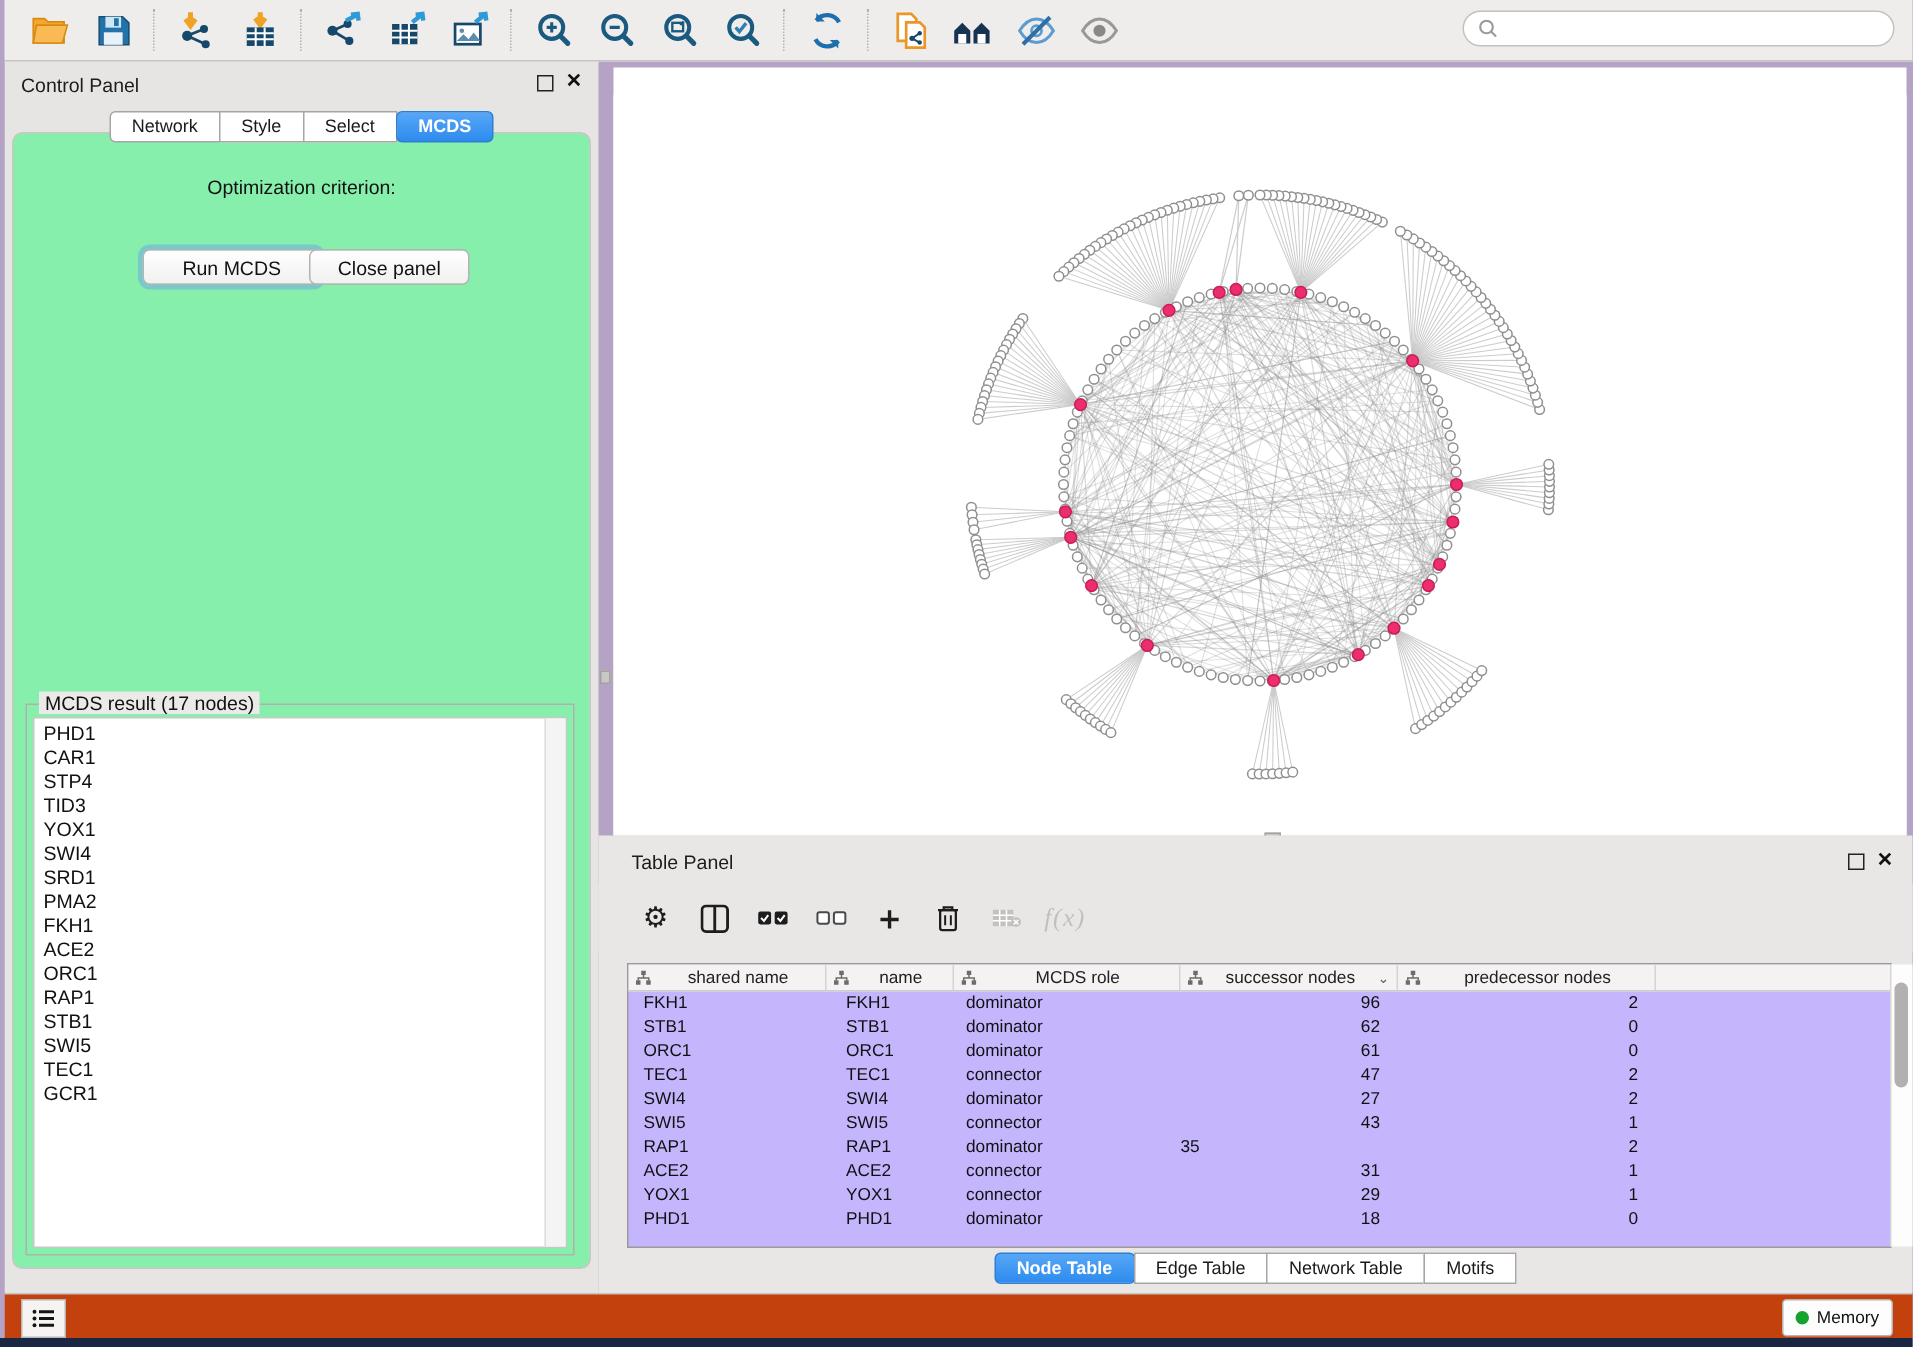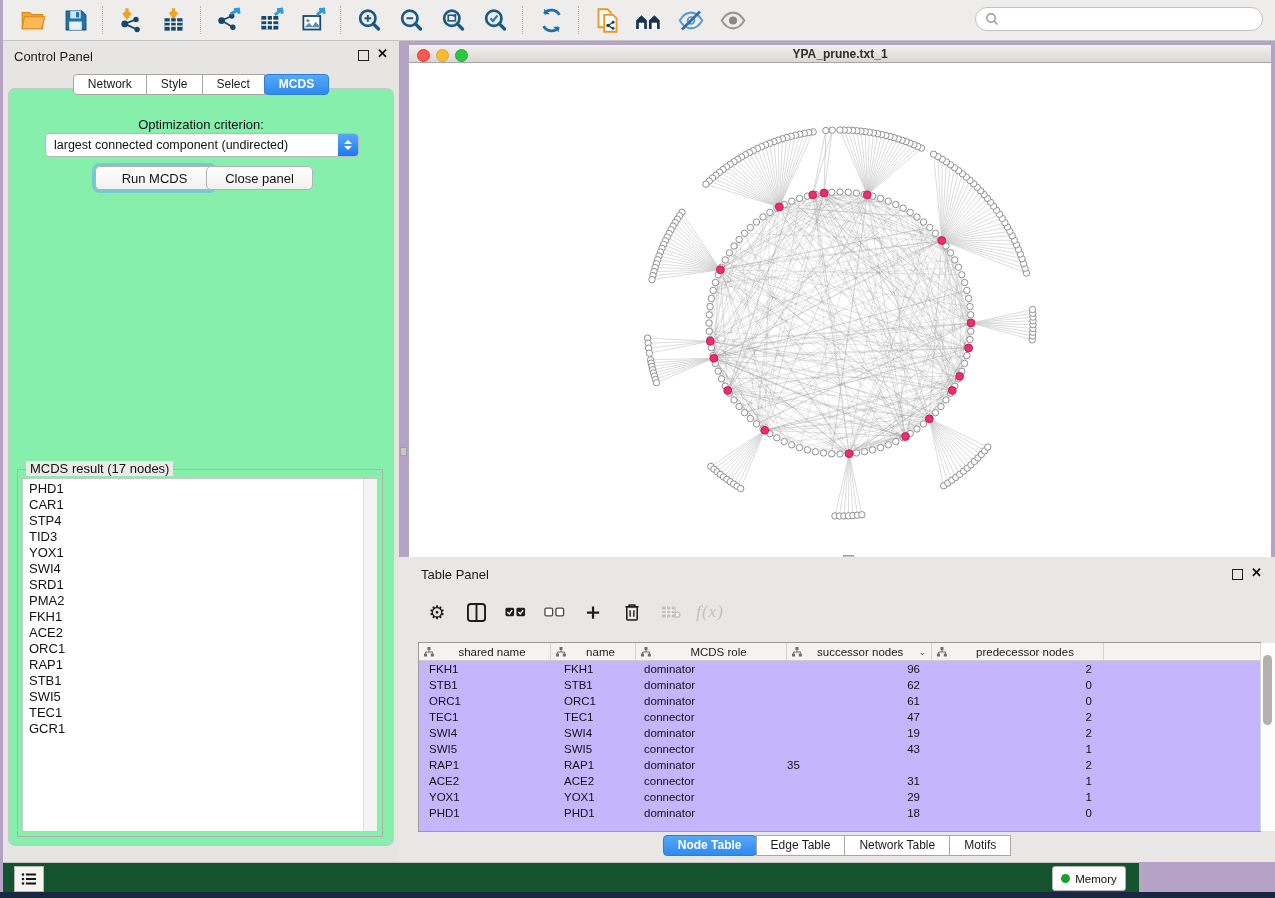--- a/index.html
+++ b/index.html
@@ -107,21 +107,21 @@
   .th{display:flex;align-items:center;font-size:11.5px;color:#222;border-right:1px solid #d6d4d3;box-sizing:border-box;position:relative;}
   .th .lbl{flex:1;text-align:center;}
   .th .colicon{margin-left:5px;}
   .th .sort{margin-right:5px;font-size:9px;color:#555;}
   .tr{display:flex;height:16px;align-items:center;}
   .td{font-size:11.5px;color:#111;box-sizing:border-box;white-space:nowrap;overflow:hidden;}
   #tbl-vscroll{position:absolute;right:-15px;top:0;width:14px;height:188px;background:#fdfdfd;border-left:1px solid #d8d6d5;}
   #tbl-thumb{position:absolute;left:2px;top:12px;width:9px;height:70px;background:#b3b1b0;border-radius:5px;}
   #tp-tabs{position:absolute;left:0;top:278px;width:100%;display:flex;justify-content:center;}
   
-  #status-bar{left:3px;top:862px;width:1136px;height:30px;background:#14532d;border-top:1px solid #c6c4c2;box-sizing:border-box;}
+  #status-bar{left:3px;top:862px;width:1272px;height:30px;background:#c2410c;border-top:1px solid #c6c4c2;box-sizing:border-box;}
   #list-btn{position:absolute;left:11px;top:3px;width:28px;height:24px;background:#f5f4f3;border:1px solid #b9b7b6;display:flex;align-items:center;justify-content:center;font-size:14px;color:#151515;}
   #memory-btn{
     position:absolute;right:13px;top:3px;width:72px;height:23px;background:#fdfdfd;border:1px solid #b6b4b3;border-radius:3px;
     display:flex;align-items:center;justify-content:center;gap:5px;font-size:11.5px;color:#111;
   }
   #memory-dot{width:9px;height:9px;border-radius:50%;background:#15a32c;}
   #bottom-strip{left:0;top:892px;width:1275px;height:6px;background:#1a2742;}
   #left-strip{left:0;top:0;width:3px;height:892px;background:#b4a3c5;}
 </style>
 </head>
@@ -282,27 +282,20 @@
     <span id="cp-close" class="win-close">✕</span>
   </div>
   <div id="cp-tabs">
       <span class="cp-tab">Network</span>
       <span class="cp-tab">Style</span>
       <span class="cp-tab">Select</span>
       <span class="cp-tab active">MCDS</span>
     </div>
   <div id="cp-inner">
     <div id="opt-label">Optimization criterion:</div>
-    <div id="criterion-select">
-      <span class="val">largest connected component (undirected)</span>
-      <span class="cap">
-          <span class="chev up"></span>
-          <span class="chev dn"></span>
-        </span>
-    </div>
     <div id="run-btn" class="cp-btn">Run MCDS</div>
     <div id="close-btn" class="cp-btn">Close panel</div>
     <div id="mcds-fieldset">
       <span id="mcds-legend">MCDS result (17 nodes)</span>
       <div id="mcds-list-wrap">
         <div id="mcds-list">
             <div class="mcds-item">PHD1</div>
             <div class="mcds-item">CAR1</div>
             <div class="mcds-item">STP4</div>
             <div class="mcds-item">TID3</div>
@@ -321,26 +314,20 @@
           </div>
         <div id="mcds-scroll"></div>
       </div>
     </div>
   </div>
 </div>
 
 <div class="abs grip" style="left:400px;top:447px;width:7px;height:9px;"></div>
 
 <div id="net-window" class="abs">
-  <div id="net-titlebar">
-    <span class="tl" id="tl-red"></span>
-    <span class="tl" id="tl-yellow"></span>
-    <span class="tl" id="tl-green"></span>
-    <div id="net-title">YPA_prune.txt_1</div>
-  </div>
   <div id="net-canvas">
     <svg id="net-svg" width="862" height="494" viewBox="0 0 862 494">
         <line x1="520.3417851681872" y1="355.80733491211134" x2="300.2584985758964" y2="268.22555805834" stroke="#8f8f8f" stroke-opacity="0.3" stroke-width="0.7"></line>
         <line x1="301.2748829948543" y1="278.23167622576864" x2="382.7756835983072" y2="381.80071965136096" stroke="#8f8f8f" stroke-opacity="0.3" stroke-width="0.7"></line>
         <line x1="355.861486838013" y1="367.30891780185794" x2="375.22291280497546" y2="378.53234387304855" stroke="#8f8f8f" stroke-opacity="0.3" stroke-width="0.7"></line>
         <line x1="543.2889163919767" y1="327.4699878132171" x2="507.999868050314" y2="154.01877373688188" stroke="#8f8f8f" stroke-opacity="0.3" stroke-width="0.7"></line>
         <line x1="370.30821939929814" y1="143.90733112071086" x2="455.5469522107299" y2="131.3203701545418" stroke="#8f8f8f" stroke-opacity="0.3" stroke-width="0.7"></line>
         <line x1="532.8061209508631" y1="177.55902877247132" x2="561.7415014241036" y2="268.22555805834" stroke="#8f8f8f" stroke-opacity="0.3" stroke-width="0.7"></line>
         <line x1="355.861486838013" y1="367.30891780185794" x2="367.8902686926752" y2="374.7961750857461" stroke="#8f8f8f" stroke-opacity="0.3" stroke-width="0.7"></line>
         <line x1="559.593161031644" y1="284.9959783943274" x2="431" y2="129" stroke="#8f8f8f" stroke-opacity="0.3" stroke-width="0.7"></line>
@@ -1250,21 +1237,21 @@
           <div class="td" style="width: 132px; text-align: left; padding-left: 10px;">TEC1</div>
           <div class="td" style="width: 85px; text-align: left; padding-left: 13px;">TEC1</div>
           <div class="td" style="width: 151px; text-align: left; padding-left: 8px;">connector</div>
           <div class="td" style="width: 145px; text-align: right; padding-right: 12px;">47</div>
           <div class="td" style="width: 172px; text-align: right; padding-right: 12px;">2</div>
         </div>
         <div class="tr">
           <div class="td" style="width: 132px; text-align: left; padding-left: 10px;">SWI4</div>
           <div class="td" style="width: 85px; text-align: left; padding-left: 13px;">SWI4</div>
           <div class="td" style="width: 151px; text-align: left; padding-left: 8px;">dominator</div>
-          <div class="td" style="width: 145px; text-align: right; padding-right: 12px;">19</div>
+          <div class="td" style="width: 145px; text-align: right; padding-right: 12px;">27</div>
           <div class="td" style="width: 172px; text-align: right; padding-right: 12px;">2</div>
         </div>
         <div class="tr">
           <div class="td" style="width: 132px; text-align: left; padding-left: 10px;">SWI5</div>
           <div class="td" style="width: 85px; text-align: left; padding-left: 13px;">SWI5</div>
           <div class="td" style="width: 151px; text-align: left; padding-left: 8px;">connector</div>
           <div class="td" style="width: 145px; text-align: right; padding-right: 12px;">43</div>
           <div class="td" style="width: 172px; text-align: right; padding-right: 12px;">1</div>
         </div>
         <div class="tr">

